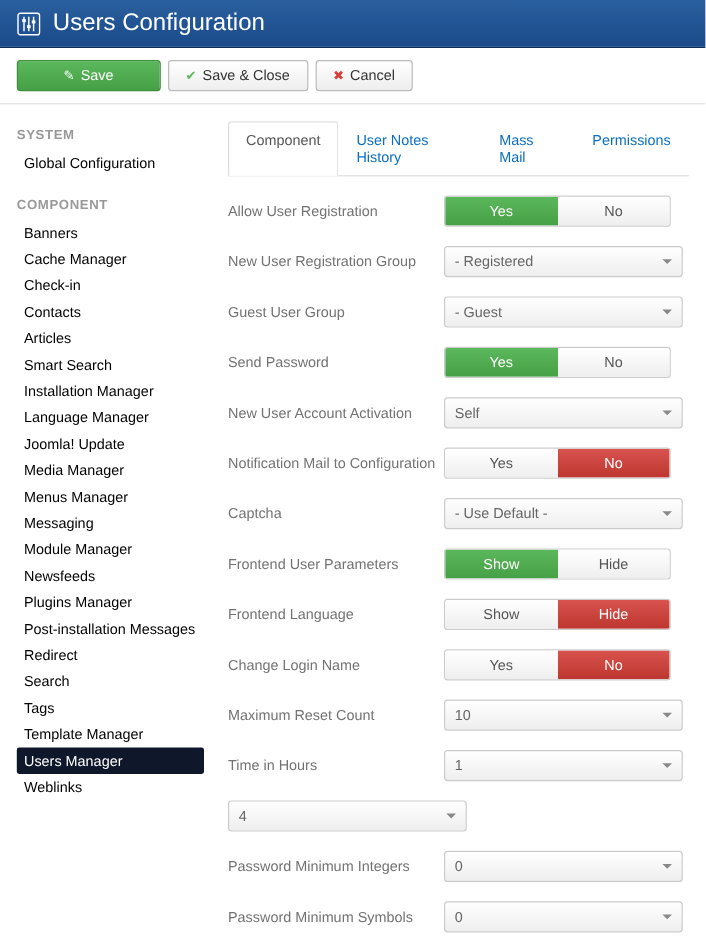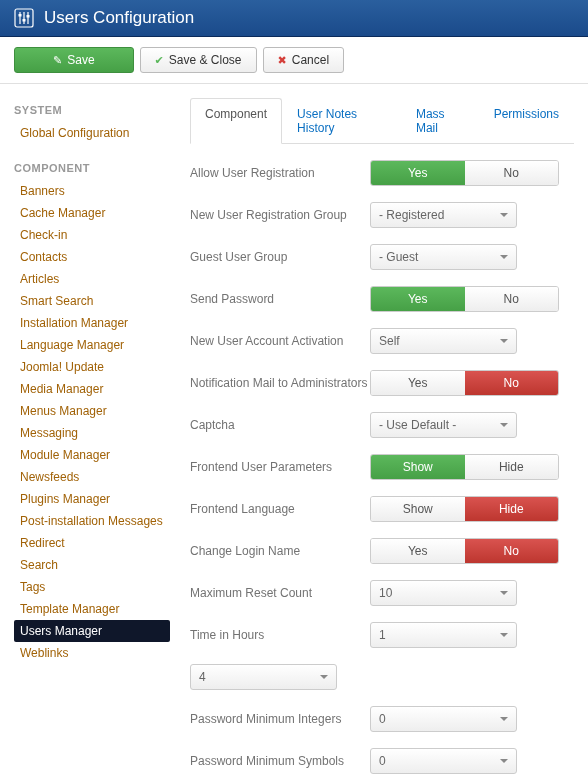--- a/index.html
+++ b/index.html
@@ -1,44 +1,44 @@
 <!DOCTYPE html>
 <html><head>
 <meta charset="utf-8">
 <style>
 * { box-sizing: border-box; margin: 0; padding: 0; }
 body { font-family: Arial, Helvetica, sans-serif; font-size: 12px; background: #fff; color: #555; width: 588px; }
 .header { background: linear-gradient(to bottom, #2a5f9e, #1a4a8a); color: #fff; padding: 8px 14px; display: flex; align-items: center; gap: 10px; border-bottom: 1px solid #0a2a5a; }
 .header-icon { width: 20px; height: 20px; }
-.header-title { font-size: 17px; font-weight: normal; }
+.header-title { font-size: 20px; font-weight: normal; }
 .toolbar { padding: 10px 14px; display: flex; gap: 6px; border-bottom: 1px solid #e0e0e0; }
 .btn { display: inline-flex; align-items: center; gap: 5px; padding: 5px 14px; border: 1px solid #bbb; border-radius: 3px; background: linear-gradient(to bottom, #fff, #eee); cursor: pointer; font-size: 12px; color: #333; }
 .btn-green { background: linear-gradient(to bottom, #5cb85c, #46a046); border-color: #3e8f3e; color: #fff; padding: 5px 38px; }
 .btn-green .ico { color: #fff; }
 .ico { font-size: 11px; }
 .ico-check { color: #5cb85c; }
 .ico-cancel { color: #d43f3a; }
 .main { display: flex; }
 .sidebar { width: 170px; padding: 14px 0 14px 14px; flex-shrink: 0; }
 .side-head { color: #999; font-size: 11px; letter-spacing: 0.5px; margin: 6px 0 6px 0; font-weight: bold; }
-.side-item { display: block; color: #a16207; padding: 4px 6px; font-size: 12px; cursor: pointer; }
+.side-item { display: block; color: #000000; padding: 4px 6px; font-size: 12px; cursor: pointer; }
 .side-item.active { background: #0f172a; color: #fff; border-radius: 2px; }
 .content { flex: 1; padding: 14px 14px 14px 20px; }
 .tabs { border-bottom: 1px solid #ddd; display: flex; }
 .tab { padding: 8px 14px; cursor: pointer; color: #0a6fc2; font-size: 12px; border: 1px solid transparent; margin-bottom: -1px; }
 .tab.active { border: 1px solid #ddd; border-bottom: 1px solid #fff; border-radius: 3px 3px 0 0; color: #555; background: #fff; }
 .form { padding-top: 16px; }
 .row { display: flex; align-items: center; margin-bottom: 16px; min-height: 26px; }
 .row-label { width: 180px; color: #737373; font-size: 12px; flex-shrink: 0; }
 .row-ctrl { flex: 1; }
 .toggle { display: flex; width: 189px; border: 1px solid #ccc; border-radius: 3px; overflow: hidden; }
 .toggle span { flex: 1; text-align: center; padding: 5px 0; font-size: 12px; cursor: pointer; background: linear-gradient(to bottom, #fff, #eee); color: #555; }
 .toggle span.sel-green { background: linear-gradient(to bottom, #5cb85c, #46a046); color: #fff; }
 .toggle span.sel-red { background: linear-gradient(to bottom, #d9534f, #bd362f); color: #fff; }
-.select { width: 147px; border: 1px solid #ccc; border-radius: 3px; padding: 5px 8px; background: linear-gradient(to bottom, #fff, #eee); color: #666; font-size: 12px; position: relative; cursor: pointer; }
+.select { width: 199px; border: 1px solid #ccc; border-radius: 3px; padding: 5px 8px; background: linear-gradient(to bottom, #fff, #eee); color: #666; font-size: 12px; position: relative; cursor: pointer; }
 .select::after { content: ""; position: absolute; right: 8px; top: 50%; margin-top: -2px; border: 4px solid transparent; border-top-color: #888; }
 </style>
 </head>
 <body>
 
 <div class="header">
   <span class="header-icon">
     <svg viewBox="0 0 20 20" width="20" height="20">
         <rect x="1" y="1" width="18" height="18" fill="none" stroke="#fff" stroke-width="1.2" rx="2"></rect>
         <line x1="6" y1="4" x2="6" y2="16" stroke="#fff" stroke-width="1.2"></line>
@@ -136,21 +136,21 @@
             </div>
           </div>
         </div>
         <div class="row">
           <div class="row-label">New User Account Activation</div>
           <div class="row-ctrl">
             <div class="select">Self</div>
           </div>
         </div>
         <div class="row">
-          <div class="row-label">Notification Mail to Administrators</div>
+          <div class="row-label">Notification Mail to Configuration</div>
           <div class="row-ctrl">
             <div class="toggle">
               <span>Yes</span>
               <span class="sel-red">No</span>
             </div>
           </div>
         </div>
         <div class="row">
           <div class="row-label">Captcha</div>
           <div class="row-ctrl">

